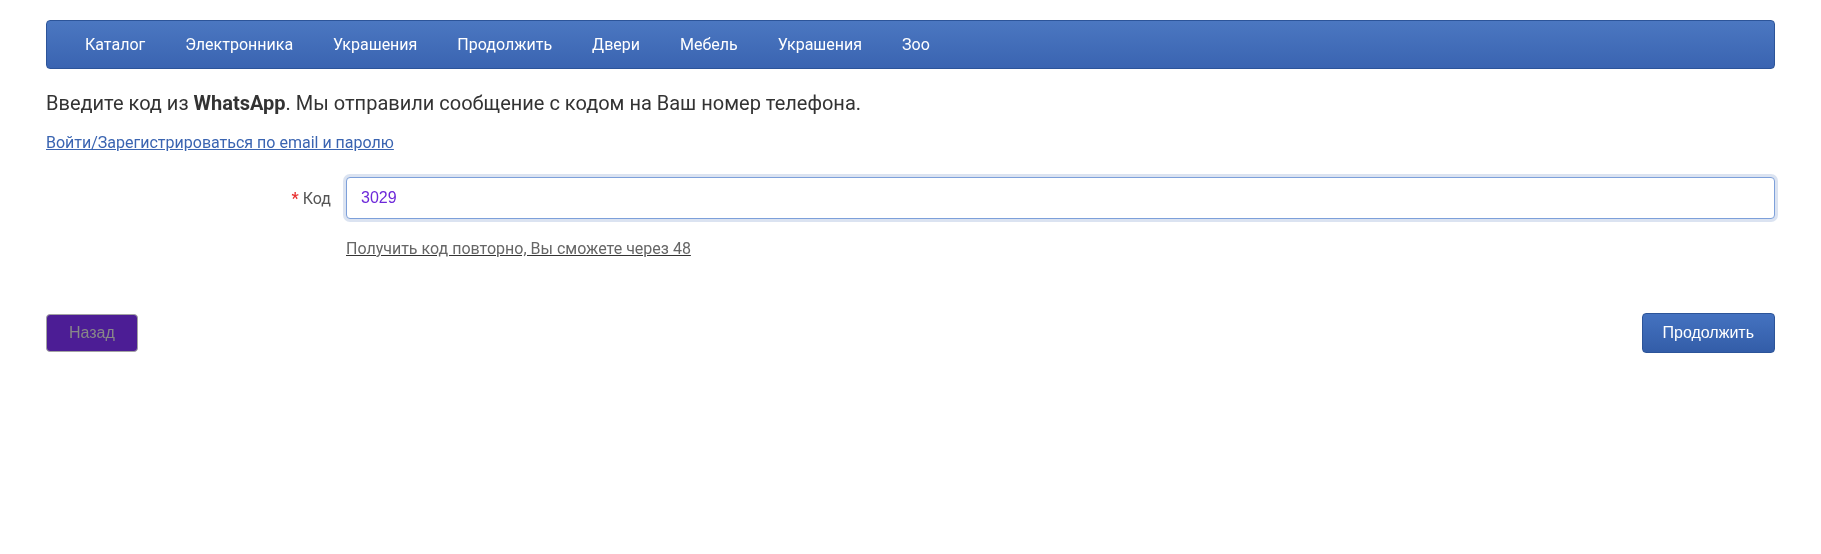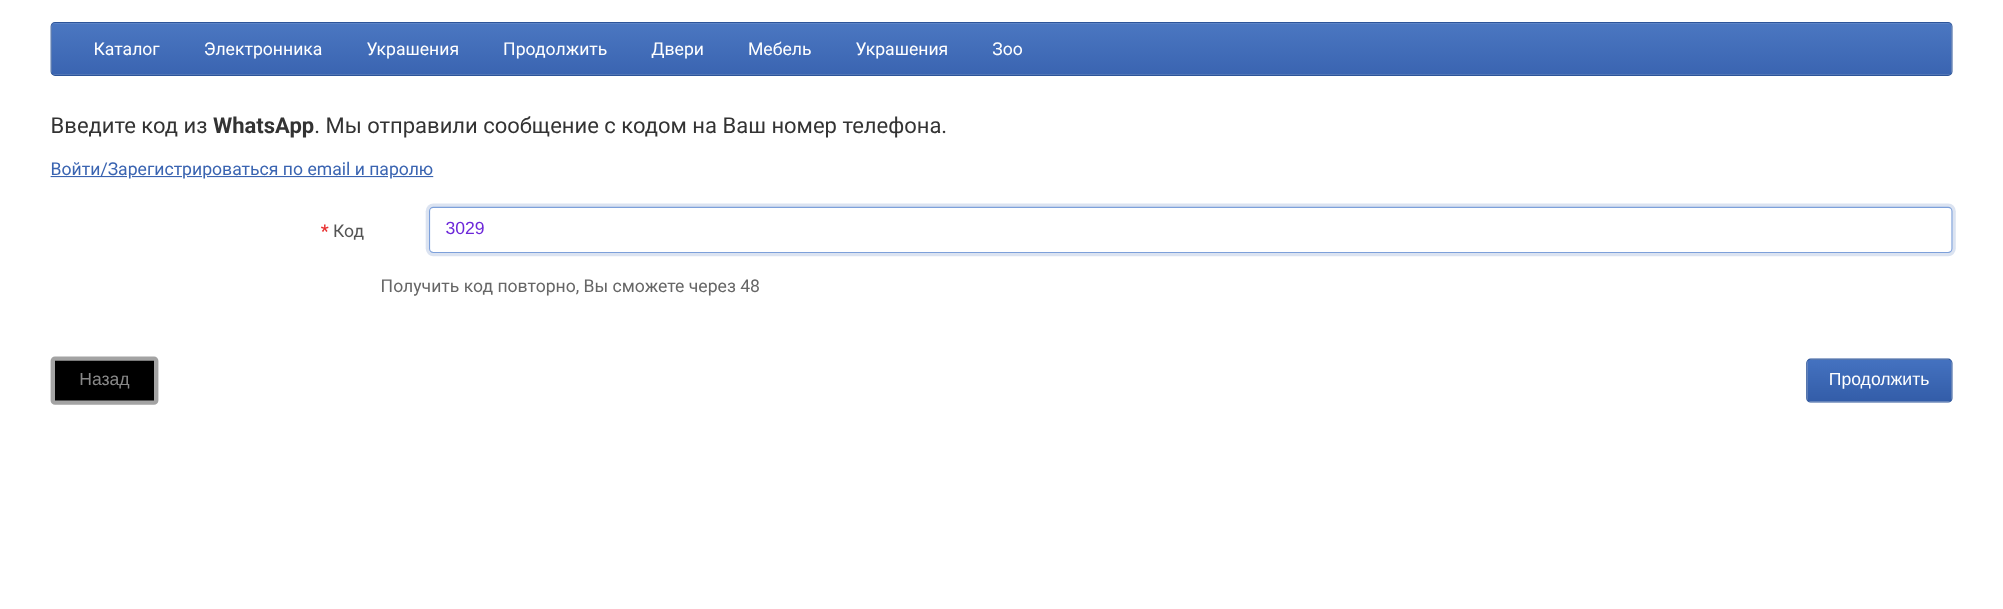--- a/index.html
+++ b/index.html
@@ -27,21 +27,21 @@
       color: #ffffff;
       padding: 14px 20px;
       cursor: pointer;
       font-size: 16px;
       white-space: nowrap;
     }
     .nav-item:first-child {
       padding-left: 38px;
     }
     .main-content {
-      margin-top: 33px;
+      margin-top: 22px;
     }
     .instruction-text {
       font-size: 20px;
       color: #333;
       margin-bottom: 18px;
     }
     .instruction-text .bold {
       font-weight: 700;
     }
     .link {
@@ -52,21 +52,20 @@
       font-size: 16px;
     }
     .link-row {
       margin-bottom: 18px;
     }
     .form-row {
       display: flex;
       align-items: center;
       margin-top: 25px;
       margin-bottom: 10px;
-      gap: 44px;
     }
     .form-label-col {
       width: 300px;
       text-align: right;
       padding-right: 15px;
     }
     .required-mark {
       color: #e83030;
       margin-right: 4px;
       font-weight: 600;
@@ -82,35 +81,36 @@
       border-radius: 4px;
       font-size: 16px;
       color: #6d28d9;
       outline: none;
       box-shadow: 0 0 0 3px rgba(58, 100, 177, 0.18);
       border-color: #7da0da;
     }
     .helper-row {
       display: flex;
       margin-top: 20px;
+      text-decoration: underline;
     }
     .helper-text {
       color: #666;
       font-size: 16px;
       margin-left: 300px;
     }
     .button-row {
       display: flex;
       justify-content: space-between;
       align-items: center;
       margin-top: 55px;
     }
     .btn-back {
-      background: #000000;
-      border: 4px solid #a3a3a3;
+      background: #4c1d95;
+      border: 1px solid #a3a3a3;
       color: #888;
       padding: 9px 22px;
       border-radius: 4px;
       cursor: pointer;
       font-size: 16px;
     }
     .btn-primary {
       background: linear-gradient(to bottom, #4472c0, #335da8);
       border: 1px solid #2c5499;
       color: #ffffff;

